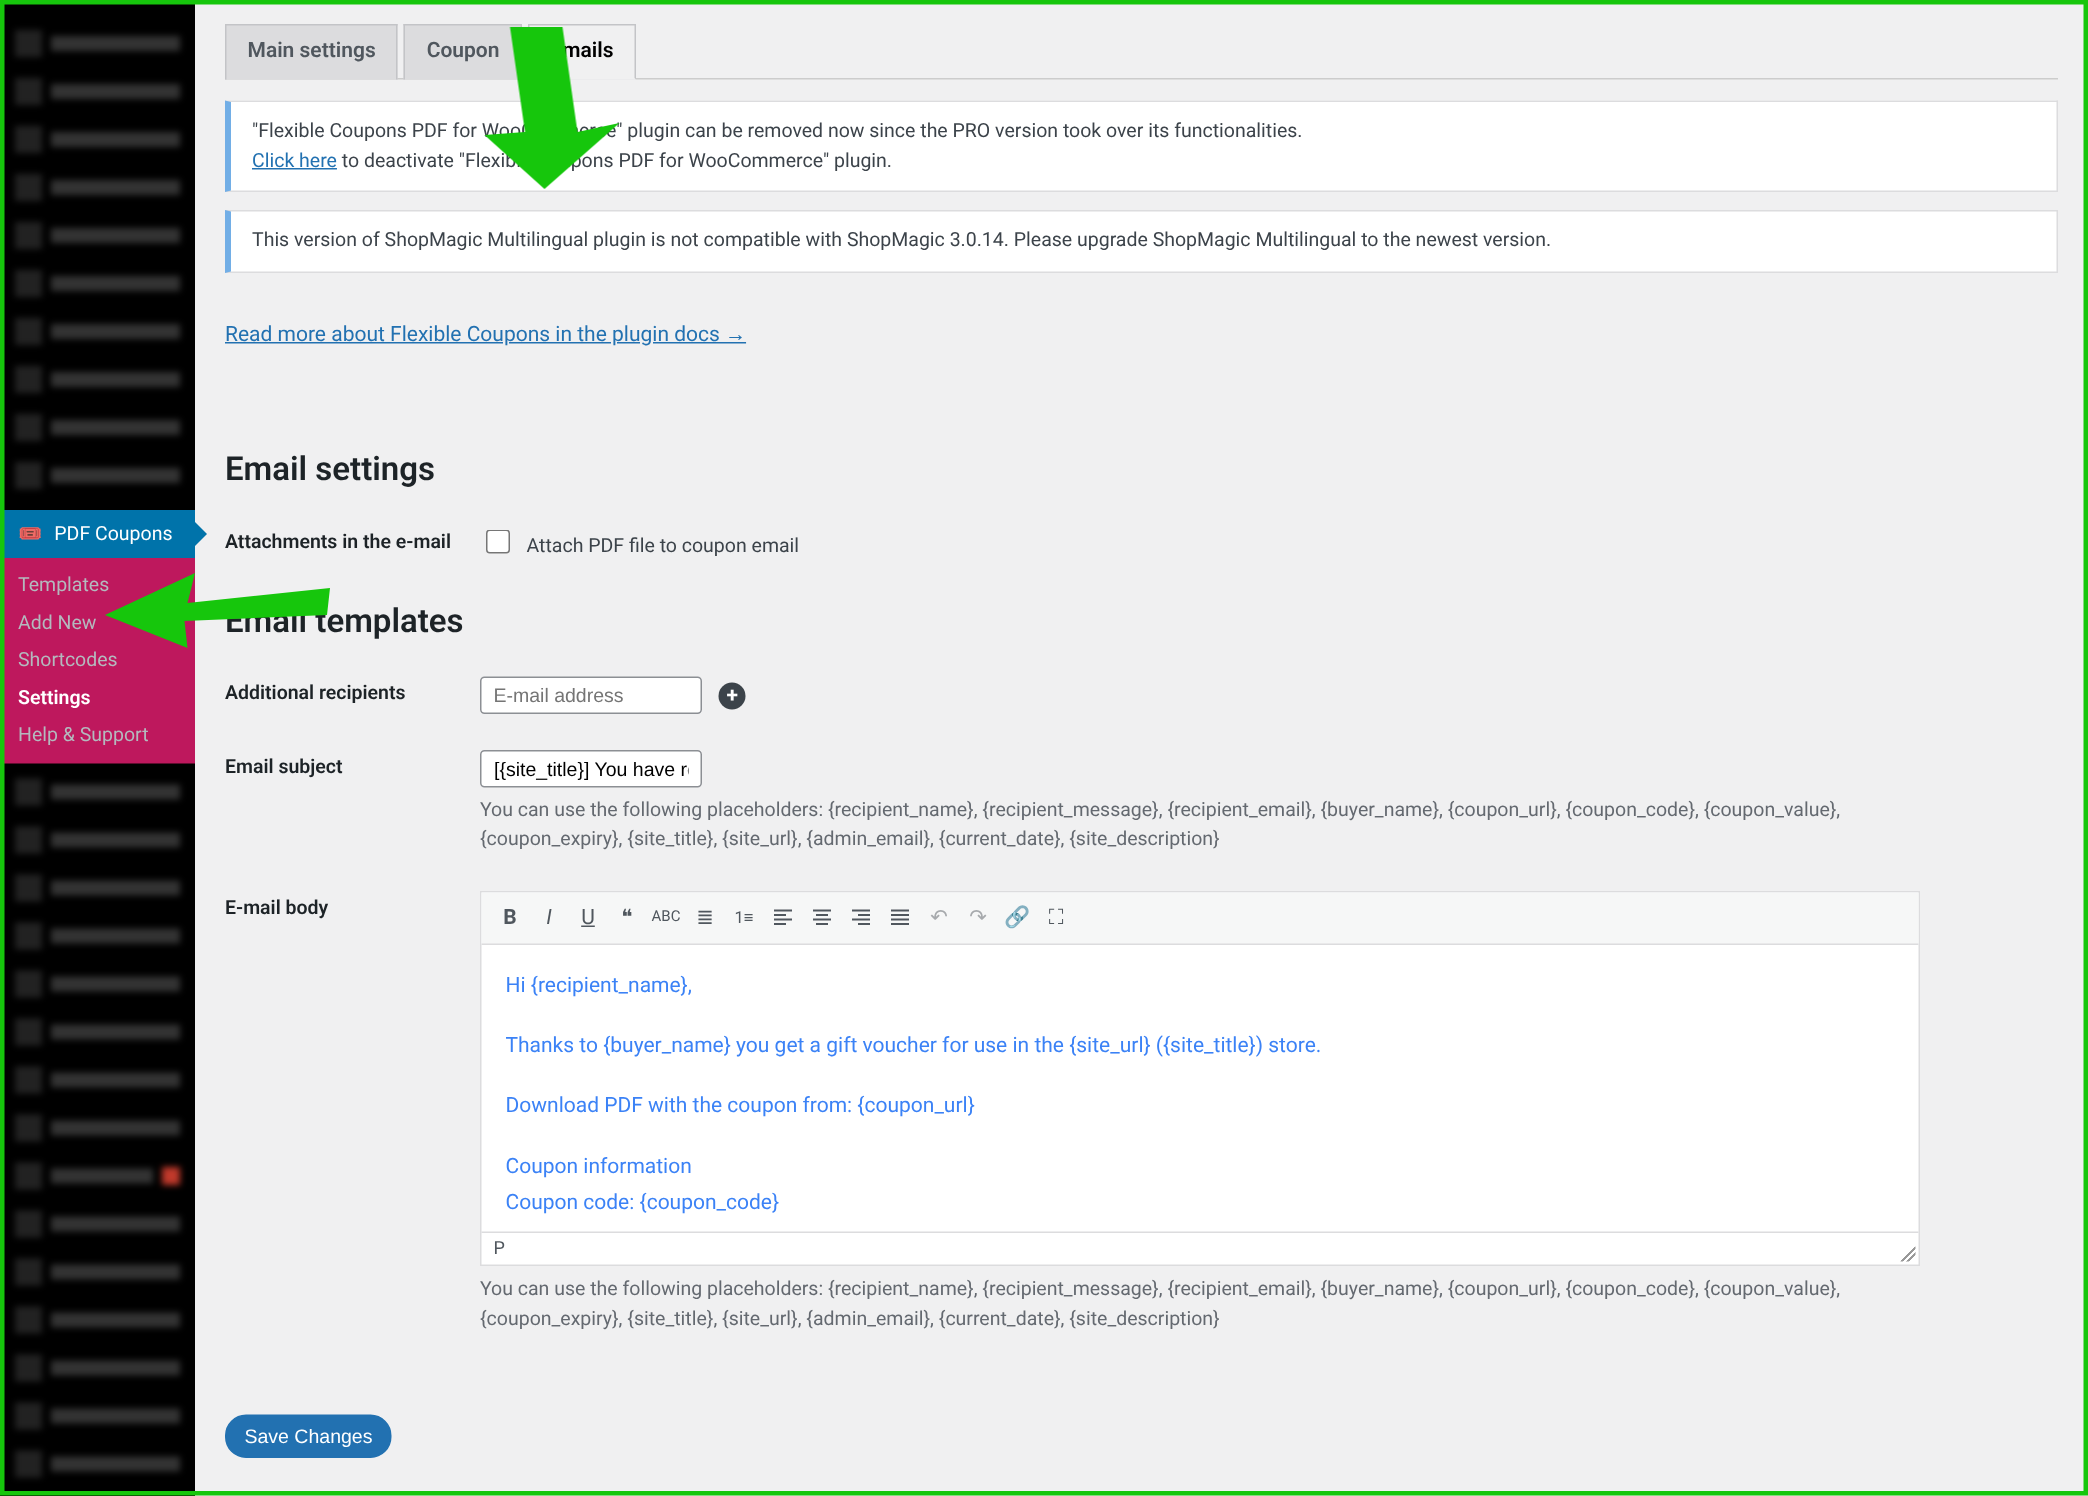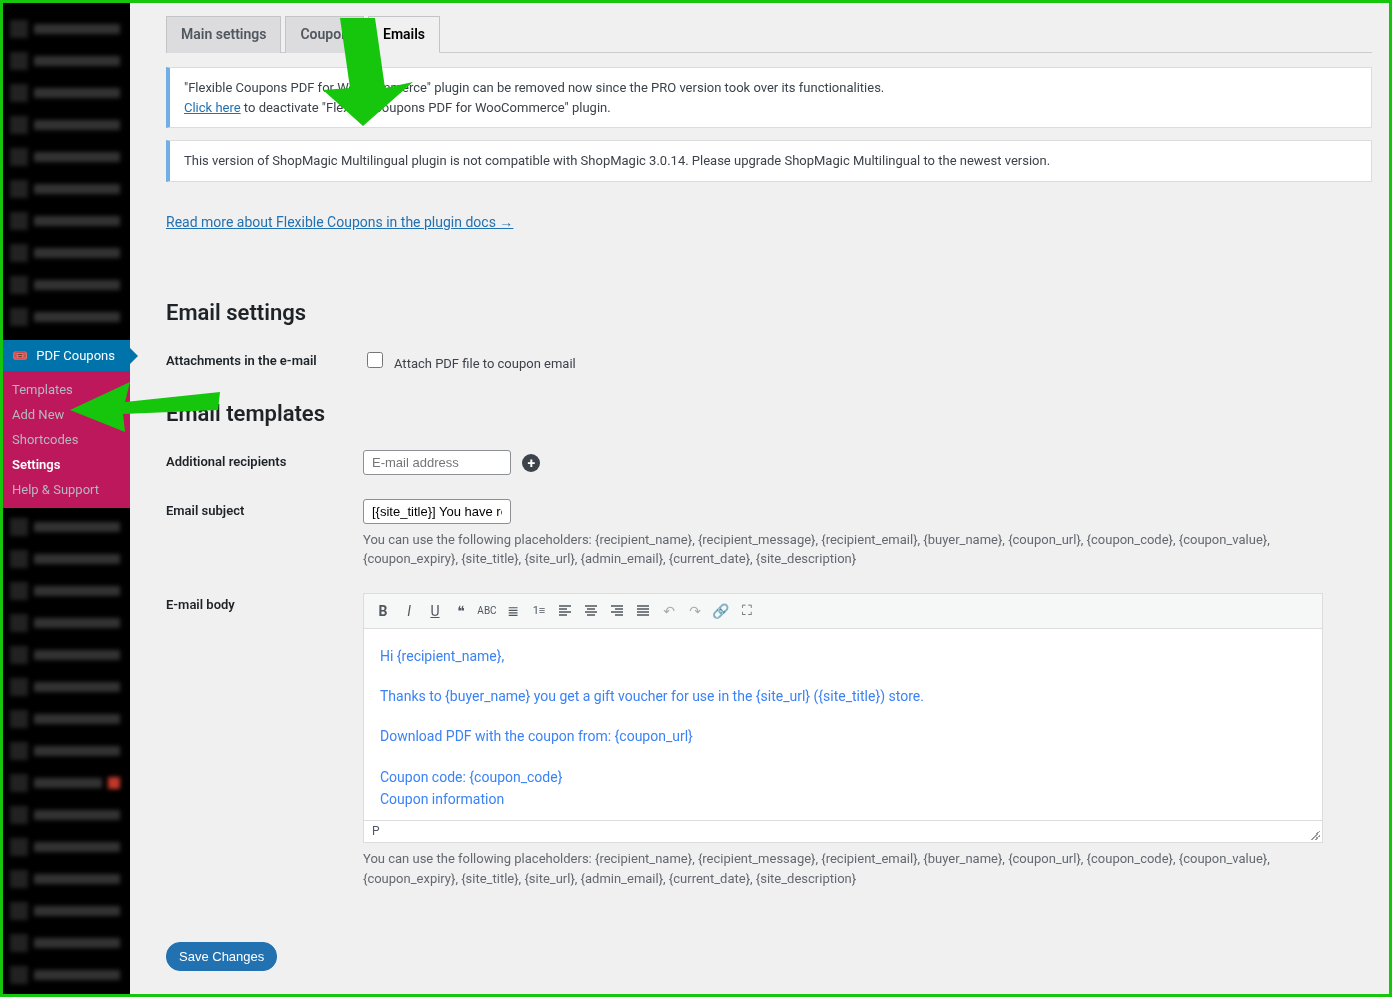--- a/index.html
+++ b/index.html
@@ -87,21 +87,21 @@
     border-top: 8px solid transparent;
     border-bottom: 8px solid transparent;
     border-left: 8px solid #0073aa;
   }
 
   
   .content {
     flex: 1;
     background: #f0f0f1;
     overflow: auto;
-    padding: 15px 20px 30px 36px;
+    padding: 15px 20px 30px 20px;
   }
 
   .nav-tabs {
     display: flex;
     border-bottom: 1px solid #ccc;
     margin-bottom: 14px;
     position: relative;
   }
   .nav-tab {
     padding: 9px 14px 10px;
@@ -145,21 +145,20 @@
   h2.section-title {
     font-size: 22px;
     font-weight: 600;
     margin: 30px 0 24px 0;
     color: #1d2327;
   }
 
   .form-row {
     display: flex;
     margin-bottom: 24px;
-    gap: 27px;
   }
   .form-row .label {
     width: 170px;
     font-weight: 600;
     color: #1d2327;
     padding-top: 4px;
     font-size: 13px;
   }
   .form-row .field {
     flex: 1;
@@ -487,22 +486,22 @@
             </span>
             <span class="tb-btn" style="color:#a7aaad">↶</span>
             <span class="tb-btn" style="color:#a7aaad">↷</span>
             <span class="tb-btn">🔗</span>
             <span class="tb-btn">⛶</span>
           </div>
           <div class="editor-body">
             <p>Hi {recipient_name},</p>
             <p>Thanks to {buyer_name} you get a gift voucher for use in the {site_url} ({site_title}) store.</p>
             <p>Download PDF with the coupon from: {coupon_url}</p>
+            <p style="margin-bottom:2px">Coupon information</p>
             <p style="margin-bottom:0">Coupon code: {coupon_code}</p>
-            <p style="margin-bottom:2px">Coupon information</p>
           </div>
           <div class="editor-status">
             <span>P</span>
             <div class="resizer"></div>
           </div>
         </div>
         <div class="desc">You can use the following placeholders: {recipient_name}, {recipient_message}, {recipient_email}, {buyer_name}, {coupon_url}, {coupon_code}, {coupon_value}, {coupon_expiry}, {site_title}, {site_url}, {admin_email}, {current_date}, {site_description}</div>
       </div>
     </div>
 

